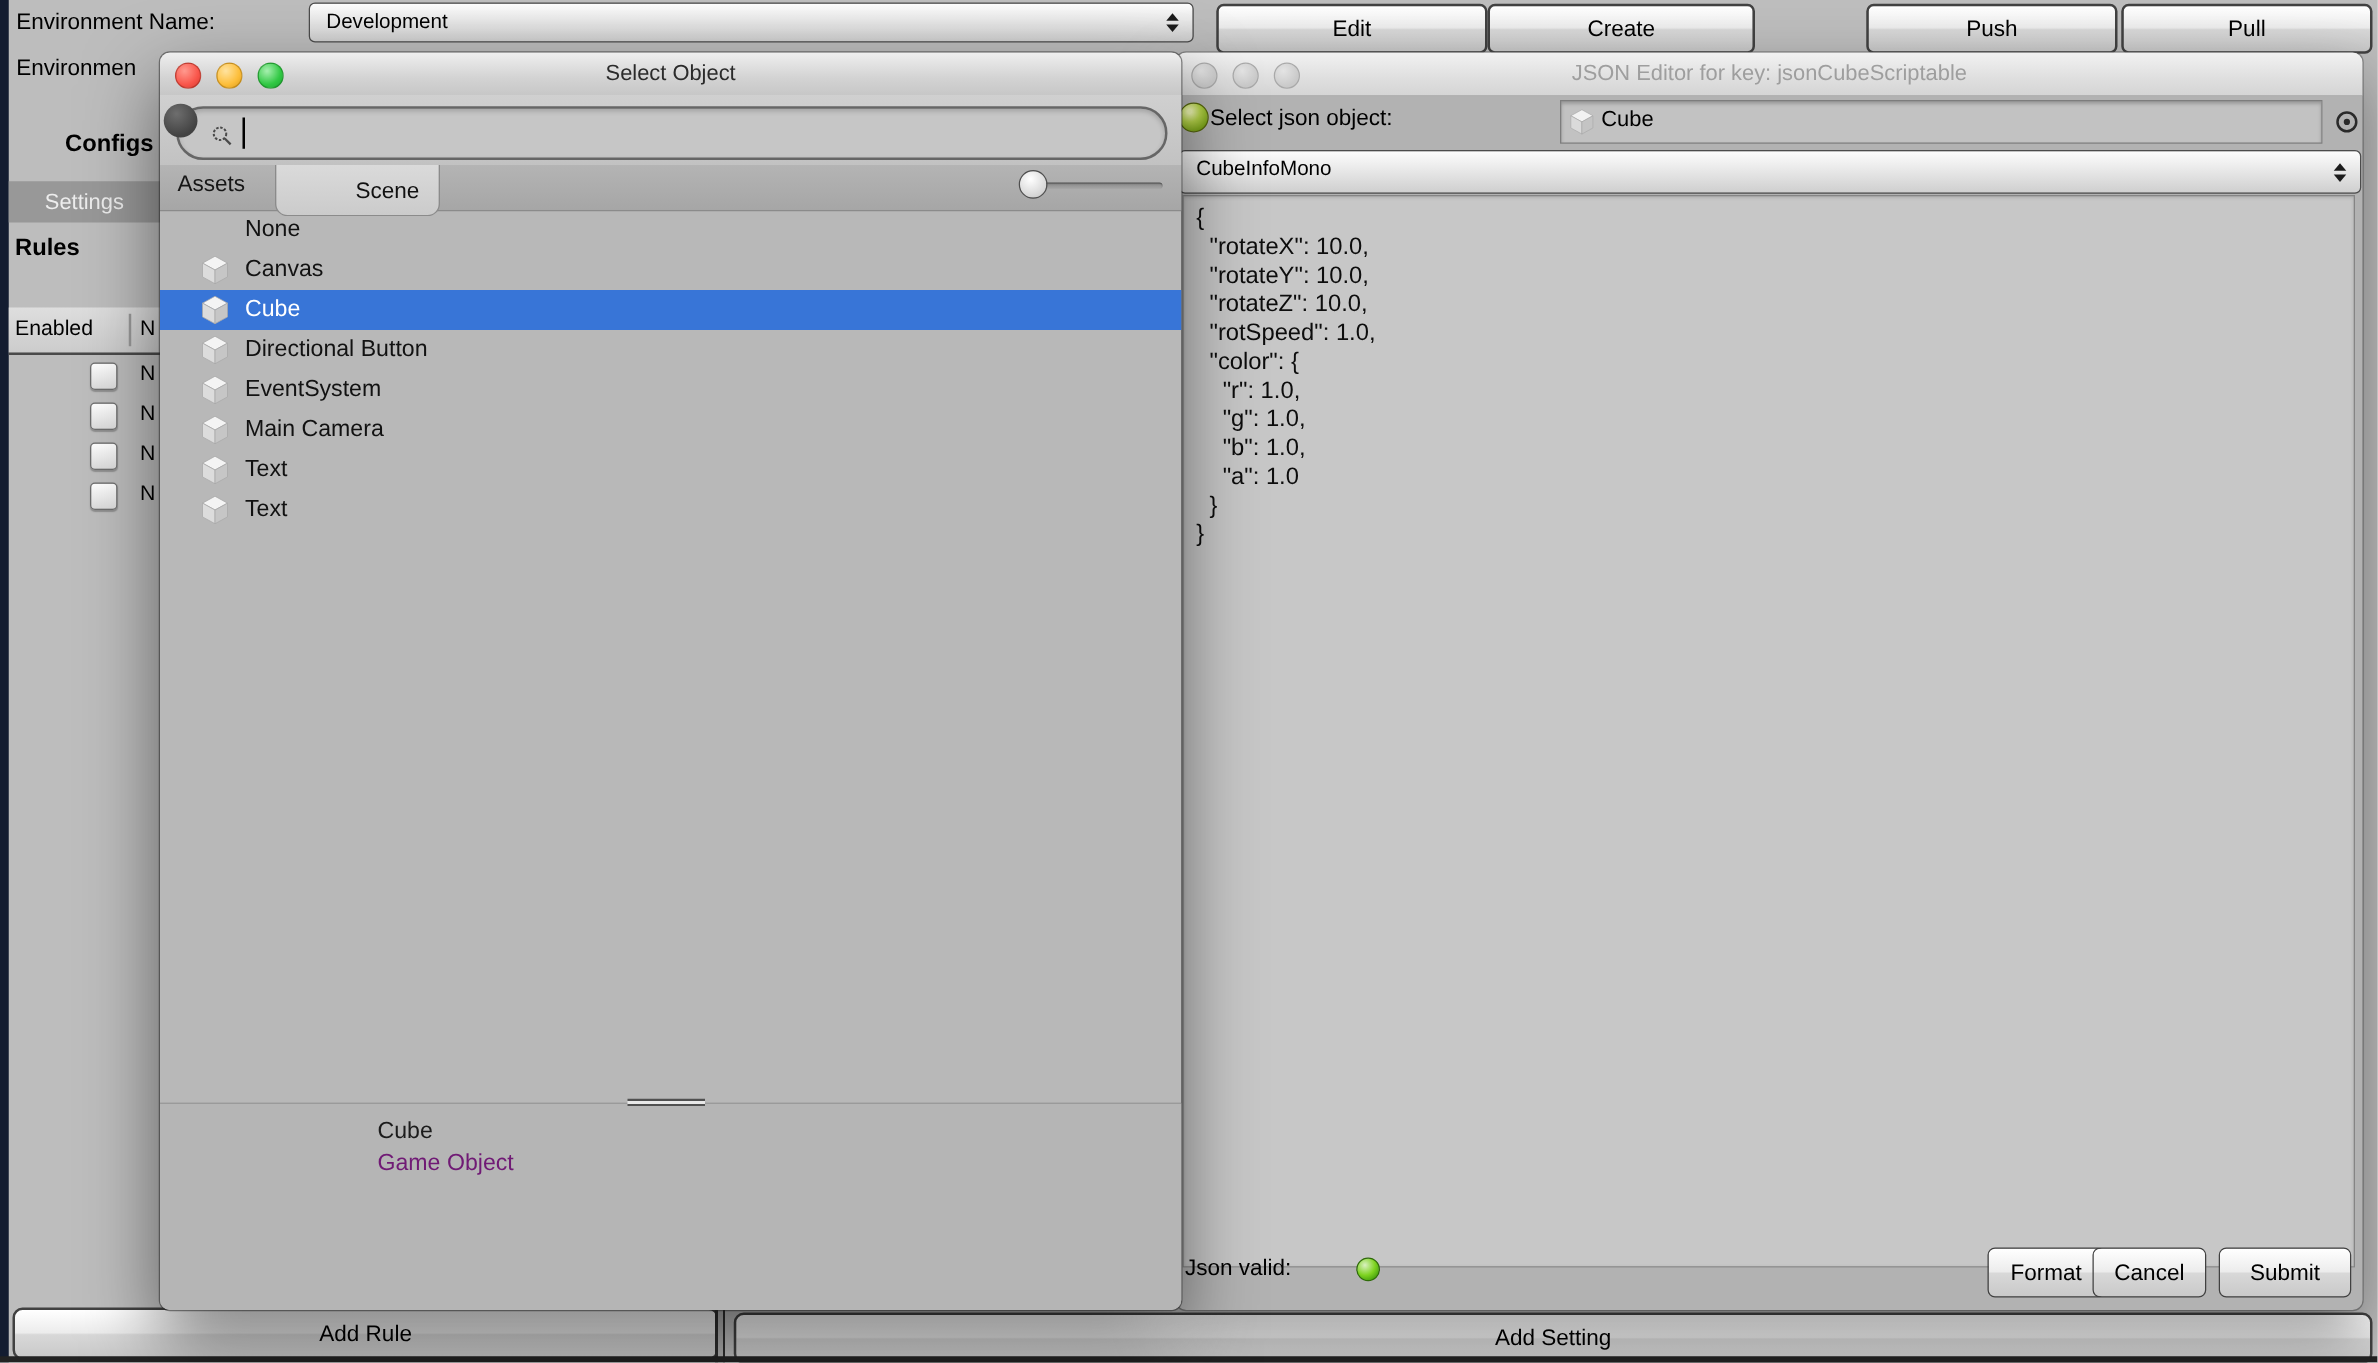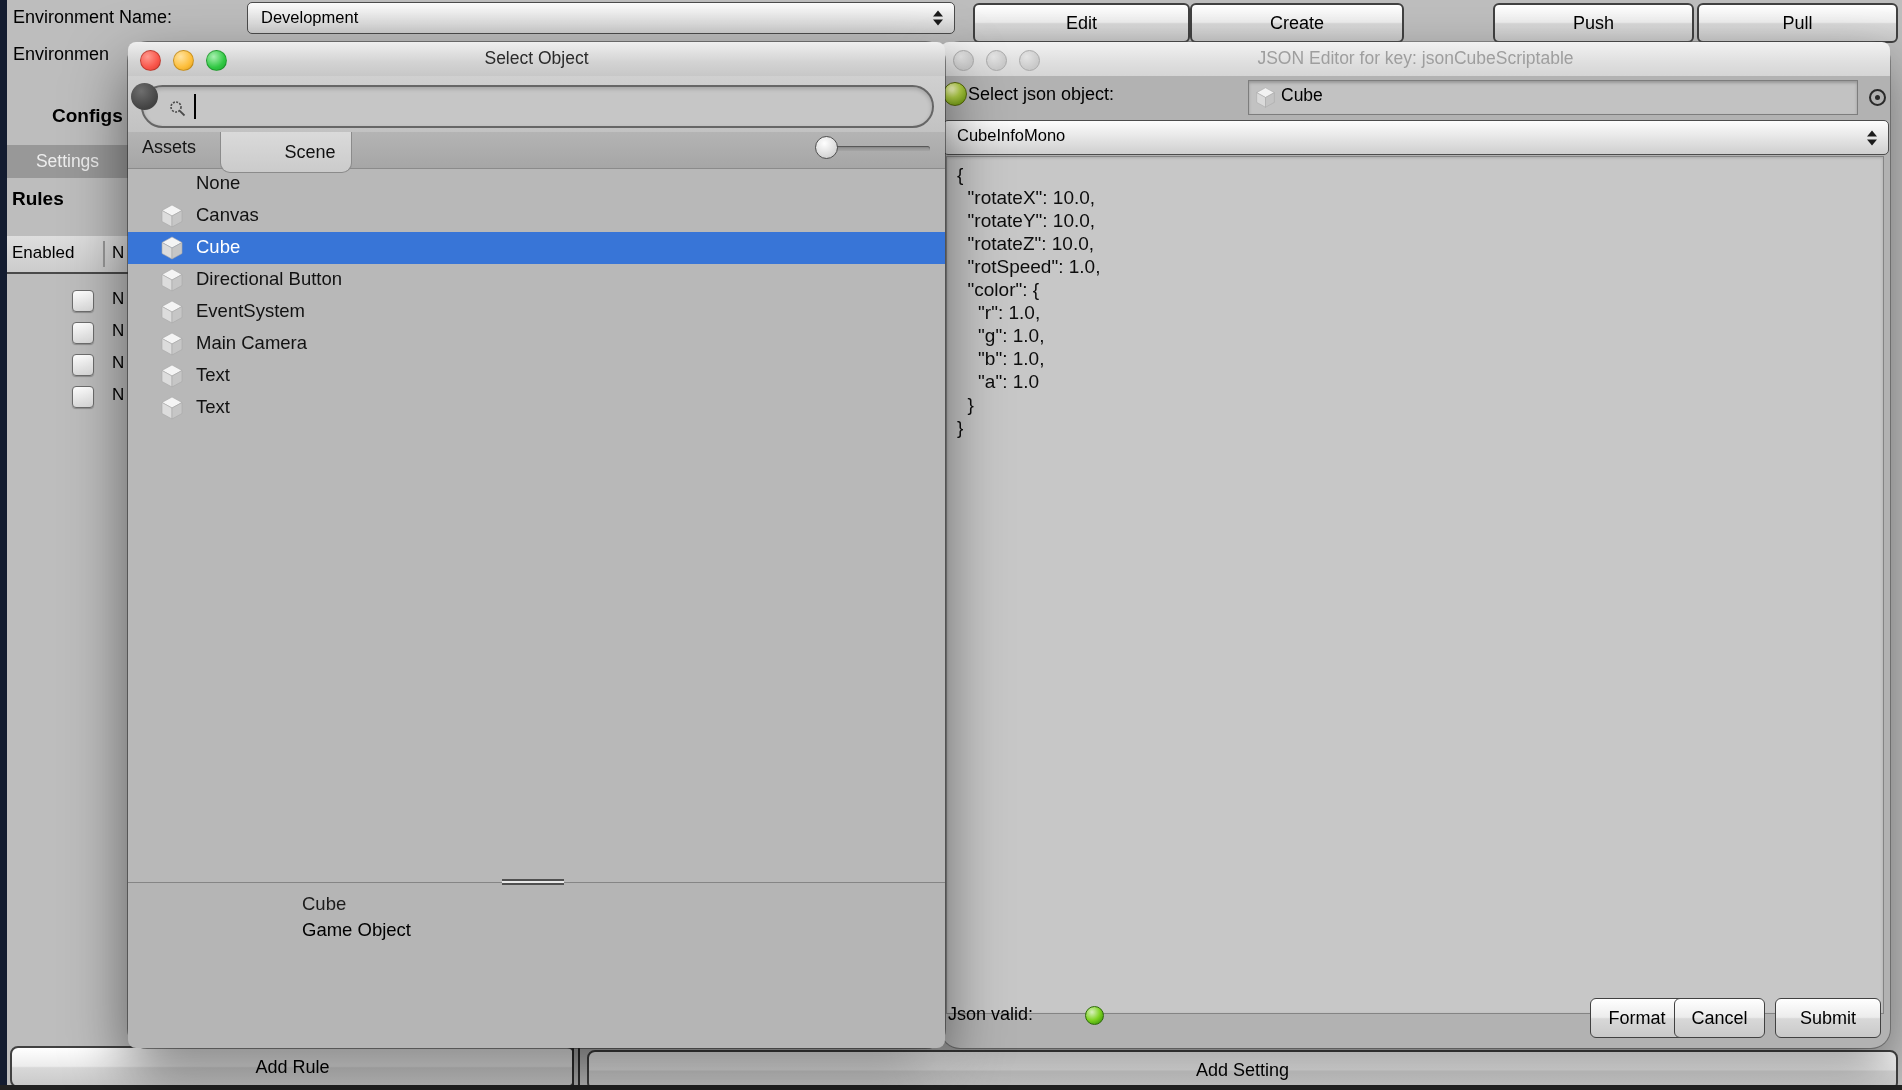--- a/index.html
+++ b/index.html
@@ -9,21 +9,21 @@
   
   .navy-strip { position:absolute; left:0; top:0; width:7px; height:1090px; background:#131c30; }
   .bottom-edge { position:absolute; left:0; bottom:0; width:100%; height:5px; background:#222; }
   .lbl { position:absolute; color:#000; font-size:18px; white-space:nowrap; }
   #env-name-label { left:13px; top:7px; }
   #env-trunc-label { left:13px; top:44px; width:115px; overflow:hidden; }
   #configs-label { left:12px; top:105px; font-weight:bold; font-size:19px;margin-left:40px; }
   #settings-item { position:absolute; left:7px; top:145px; width:121px; height:33px; background:#989898;
     color:#ededed; font-size:17.5px; display:flex; align-items:center; justify-content:center; }
   #rules-label { left:12px; top:188px; font-weight:bold; font-size:19px; }
-  #rules-header { position:absolute; left:7px; top:236px; width:121px; height:36px;
+  #rules-header { position:absolute; left:7px; top:246px; width:121px; height:36px;
     background:linear-gradient(#dedede,#cccccc); border-bottom:2px solid #4a4a4a; }
   #enabled-header { position:absolute; left:5px; top:7px; font-size:17px; color:#000; }
   #rules-col-divider { position:absolute; left:96px; top:5px; bottom:5px; width:2px; background:#9a9a9a; }
   #name-header { position:absolute; left:105px; top:7px; font-size:17px; color:#000; }
   #rules-rows { position:absolute; left:7px; top:286px; width:121px; }
   .rule-row { position:relative; height:32px; }
   .checkbox { position:absolute; left:65px; top:4px; width:20px; height:20px; border-radius:4px;
     background:linear-gradient(#ffffff,#dcdcdc); border:1.5px solid #6e6e6e; box-shadow:0 1px 1px rgba(0,0,0,.25); }
   .rule-label { position:absolute; left:105px; top:3px; font-size:17px; color:#000; }
 
@@ -40,21 +40,21 @@
     background:linear-gradient(90deg,#2e2e2e 0 2px,#b0b0b0 2px 6px,#2e2e2e 6px 8px,transparent 8px); }
 
   .popup { position:absolute; background:linear-gradient(#fdfdfd,#cfcfcf); border:1.5px solid #4c4c4c; border-radius:5px; }
   .popup .popup-label { position:absolute; left:13px; top:5px; font-size:16.5px; color:#000; white-space:nowrap; }
   .stepper { position:absolute; right:11px; top:50%; transform:translateY(-50%); display:flex; flex-direction:column; gap:3px; }
   .arr-up   { width:0; height:0; border-left:5px solid transparent; border-right:5px solid transparent; border-bottom:6px solid #1c1c1c; }
   .arr-down { width:0; height:0; border-left:5px solid transparent; border-right:5px solid transparent; border-top:6px solid #1c1c1c; }
   #env-dropdown { left:247px; top:2px; width:706px; height:30px; }
 
   
-  .mac-window { position:absolute; border-radius:19px; }
+  .mac-window { position:absolute; border-radius:8px; }
   .titlebar { position:absolute; top:0; left:0; right:0; height:34px; border-radius:8px 8px 0 0;
     background:linear-gradient(#efefef,#d3d3d3 60%,#c7c7c7); border-bottom:1px solid #8f8f8f; }
   .titlebar .title { position:absolute; width:100%; text-align:center; top:6px; font-size:17.5px; color:#2b2b2b; }
   .lights { position:absolute; left:12px; top:8px; display:flex; gap:12px; }
   .light { width:19px; height:19px; border-radius:50%; }
   .light.red    { background:radial-gradient(circle at 35% 30%, #ff9a8f, #f9564b 60%, #d63a30); border:1px solid rgba(150,40,30,.55); }
   .light.yellow { background:radial-gradient(circle at 35% 30%, #ffe3a0, #fdbe3a 60%, #d99b1e); border:1px solid rgba(160,110,10,.55); }
   .light.green  { background:radial-gradient(circle at 35% 30%, #a8f0b0, #30c843 60%, #1ea332); border:1px solid rgba(20,120,30,.55); }
   .light.gray   { background:radial-gradient(circle at 35% 30%, #e4e4e4, #c9c9c9 70%); border:1px solid #a9a9a9; }
 
@@ -85,21 +85,21 @@
   .obj-row.selected { background:#3875d7; }
   .obj-icon { position:absolute; left:31px; top:3px; width:26px; height:26px; }
   .obj-label { position:absolute; left:68px; top:4px; font-size:18.5px; color:#121212; white-space:nowrap; }
   .obj-row.selected .obj-label { color:#fff; }
 
   #preview-area { position:absolute; top:840px; left:0; right:0; bottom:0; background:#b5b5b5;
     border-top:1px solid #858585; border-radius:0 0 8px 8px; }
   #drag-handle { position:absolute; left:374px; top:-4px; width:62px; height:8px;
     background:linear-gradient(180deg,#505050 0 2px,#e8e8e8 2px 4px,#505050 4px 6px,transparent 6px); }
   #preview-name { position:absolute; left:174px; top:10px;  font-size:18.5px; color:#1c1c1c; }
-  #preview-type { position:absolute; left:174px; top:36px; font-size:18.5px; color:#000000; }
+  #preview-type { position:absolute; left:174px; top:36px; font-size:18.5px; color:#701a75; }
 
   
   #json-window { left:941px; top:42px; width:949px; height:1006px; background:#b2b2b2; z-index:5;
     box-shadow:0 20px 50px rgba(0,0,0,.4), 0 0 0 1px rgba(85,85,85,.5); }
   #json-window .titlebar { background:linear-gradient(#f2f2f2,#dfdfdf 60%,#d5d5d5); border-bottom:1px solid #b2b2b2; }
   #json-window .title { color:#9e9e9e; }
   .led { border-radius:50%; }
   #json-led { position:absolute; left:2px; top:40px; width:22px; height:22px;
     background:radial-gradient(circle at 35% 28%, #eef7b0 8%, #b6d44a 40%, #7fa81c 75%, #5c7d10); border:1px solid #55660a; }
   #select-json-label { position:absolute; left:27px; top:42px; font-size:18px; color:#000; white-space:nowrap; }

